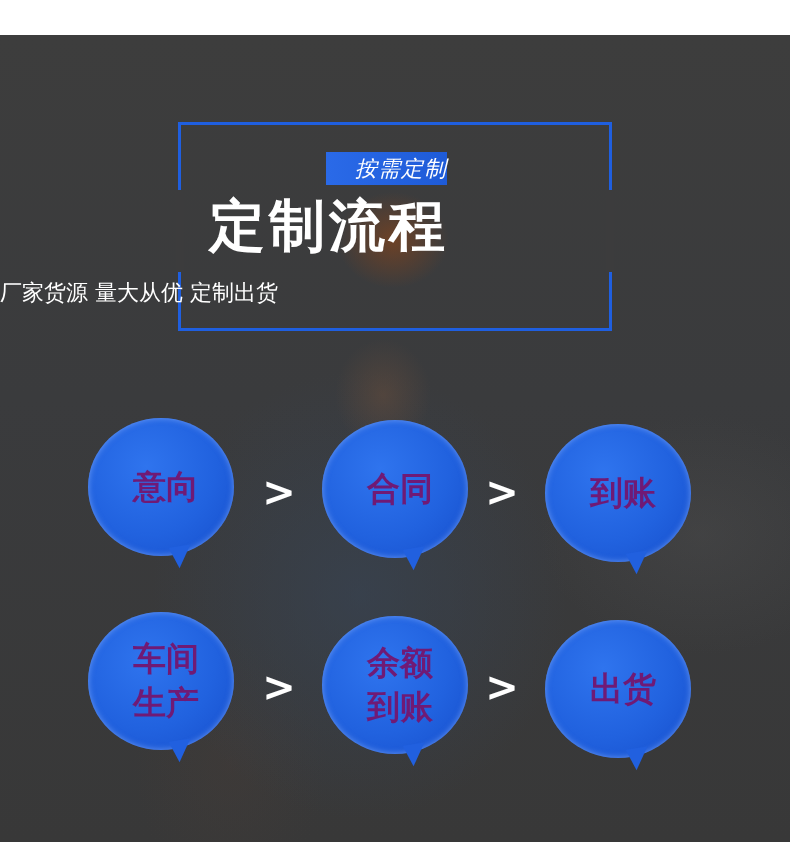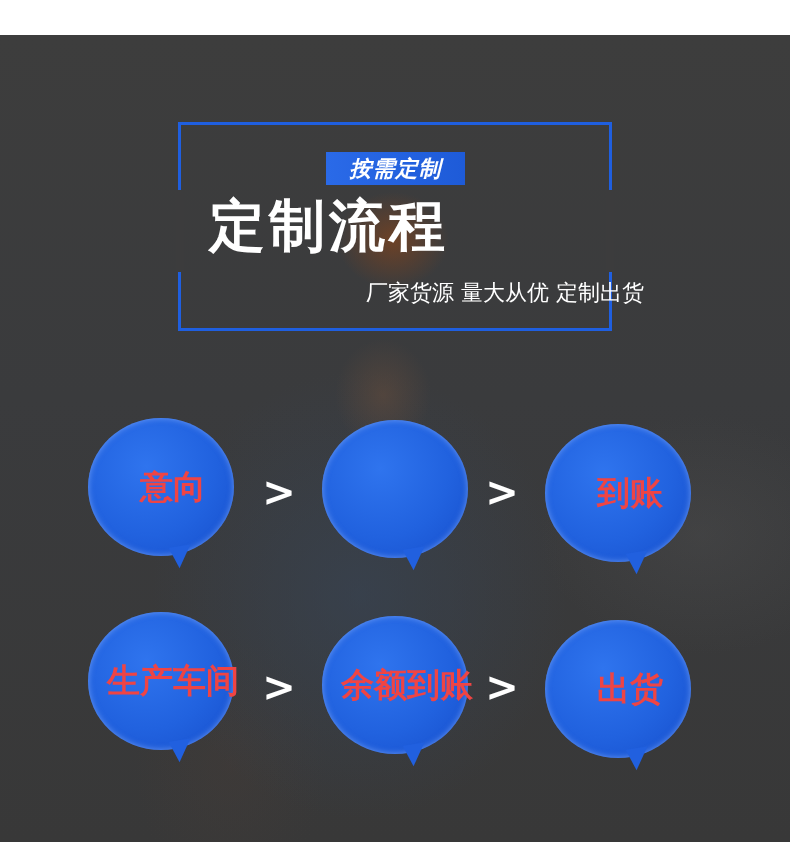--- a/index.html
+++ b/index.html
@@ -22,55 +22,55 @@
       position: absolute; left: 178px; top: 122px; width: 434px; height: 209px;
       box-sizing: border-box;
       border: 3px solid #1f5fe0;
     }
     
     .frame-mask {
       position: absolute; width: 8px; height: 82px; top: 190px;
       background: #3c3c3d;
     }
     .badge {
-      position: absolute; left: 326px; top: 152px; width: 139px; height: 33px;
+      position: absolute; left: 326px; top: 152px; width: 121px; height: 33px;
       background: linear-gradient(90deg, #2a6ae8, #1e5bd8);
-      color: #ffffff; font-weight: bold; font-style: italic;
-      font-size: 22px; line-height: 33px; text-align: center; letter-spacing: 1px;
+      color: #ffffff; font-weight: normal; font-style: italic;
+      font-size: 22px; line-height: 33px; text-align: right; letter-spacing: 1px;
     }
     .title {
       position: absolute; left: 0; width: 658px; top: 193px;
       text-align: center; color: #ffffff; font-size: 56px; font-weight: bold;
       letter-spacing: 4px; line-height: 66px;
     }
     .subtitle {
       position: absolute; left: 0; width: 644px; top: 278px;
-      text-align: right; color: #ffffff; font-size: 22px; line-height: 30px;
+      text-align: left; color: #ffffff; font-size: 22px; line-height: 30px;
     }
     .bubble {
       position: absolute; width: 146px; height: 138px;
     }
     .bubble .disc {
       position: absolute; left: 0; top: 0; width: 146px; height: 138px;
       border-radius: 50%;
       background: radial-gradient(circle at 40% 35%, #2f74ee 0%, #2162df 55%, #1a55d2 85%, #3f80ef 100%);
       box-shadow: inset 0 0 6px rgba(140,180,255,0.7);
     }
     .bubble .tail {
       position: absolute; width: 0; height: 0;
       border-left: 8px solid transparent;
       border-right: 14px solid transparent;
       border-top: 22px solid #2160df;
       top: 128px; left: 82px;
       transform: rotate(-8deg);
     }
     .bubble .label {
-      position: absolute; left: 12px; top: 0; width: 146px; height: 138px;
-      display: flex; flex-direction: row; align-items: center; justify-content: center;
-      color: #ef4444; font-weight: bold; font-size: 33px; line-height: 44px;
+      position: absolute; left: 5px; top: 0; width: 146px; height: 138px;
+      display: flex; flex-direction: column; align-items: center; justify-content: center;
+      color: #701a75; font-weight: bold; font-size: 33px; line-height: 44px;
     }
     .arrow {
       position: absolute; color: #ffffff; font-weight: bold; font-size: 40px;
       line-height: 40px; width: 40px; text-align: center;
     }
   </style>
 </head>
 <body>
 
 <div class="hero"></div>
@@ -89,38 +89,39 @@
   <div class="label">
     <span>意向</span>
   </div>
 </div>
 <div class="arrow" style="left:259px; top:472px;">&gt;</div>
 
 <div class="bubble" style="left:322px; top:420px;">
   <div class="disc"></div>
   <div class="tail"></div>
   <div class="label">
+    <span>合同</span>
   </div>
 </div>
 <div class="arrow" style="left:482px; top:472px;">&gt;</div>
 
 <div class="bubble" style="left:545px; top:424px;">
   <div class="disc"></div>
   <div class="tail"></div>
   <div class="label">
     <span>到账</span>
   </div>
 </div>
 
 <div class="bubble" style="left:88px; top:612px;">
   <div class="disc"></div>
   <div class="tail"></div>
   <div class="label">
+    <span>车间</span>
     <span>生产</span>
-    <span>车间</span>
   </div>
 </div>
 <div class="arrow" style="left:259px; top:667px;">&gt;</div>
 
 <div class="bubble" style="left:322px; top:616px;text-align:center;">
   <div class="disc"></div>
   <div class="tail"></div>
   <div class="label">
     <span>余额</span>
     <span>到账</span>

